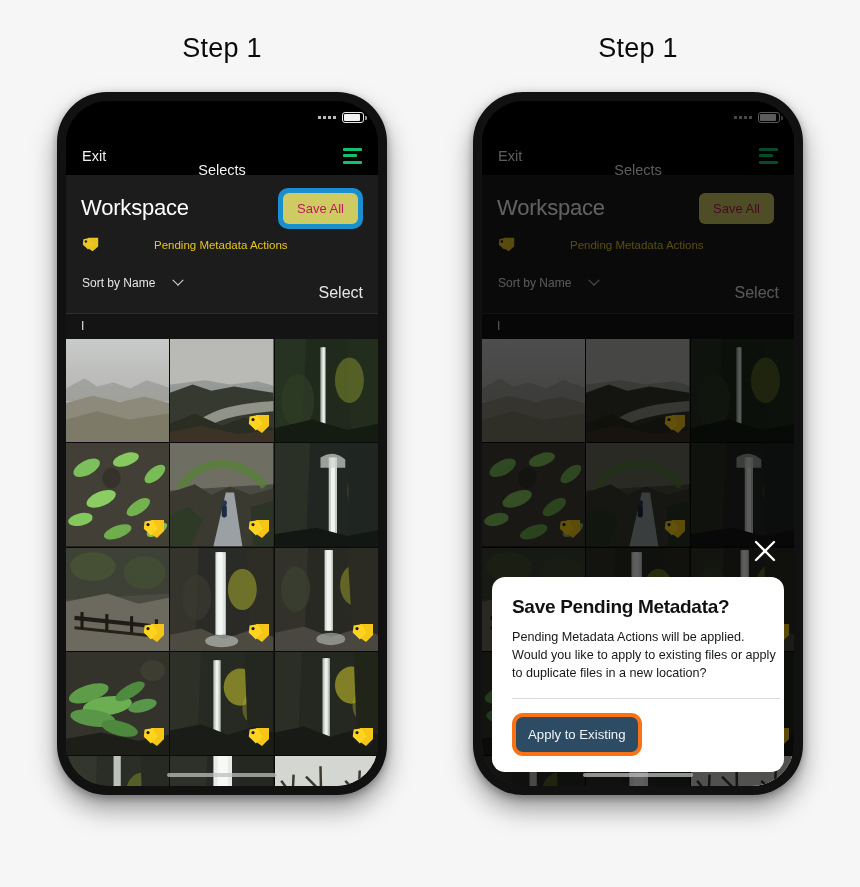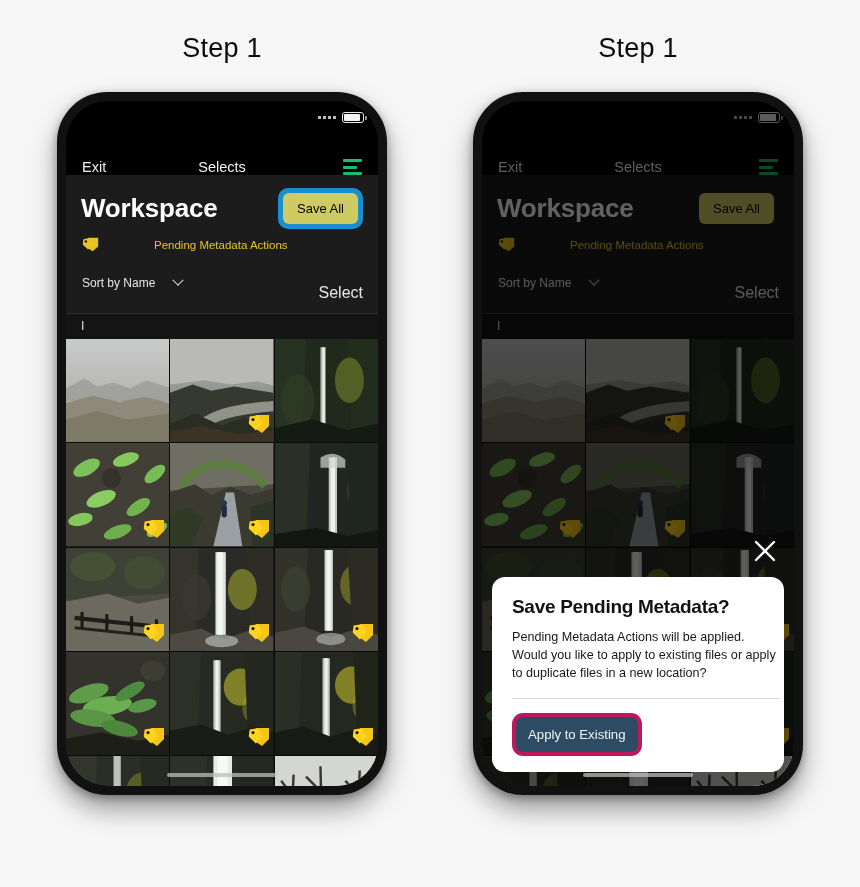--- a/index.html
+++ b/index.html
@@ -112,21 +112,21 @@
     background: #f2f2f2;
     border-radius: 1px;
   }
 
   
   .navbar {
     position: relative;
     height: 39px;
     background: #000;
     display: flex;
-    align-items: flex-end;
+    align-items: center;
     padding: 0 16px;
     box-sizing: border-box;
   }
   .nav-exit {
     font-size: 14.5px;
     color: #efefef;
   }
   .nav-title {
     position: absolute;
     left: 0; right: 0;
@@ -159,36 +159,36 @@
     background: #1c1c1c;
     padding: 10px 15px 0 15px;
   }
   .header-top {
     display: flex;
     align-items: center;
     justify-content: space-between;
     height: 46px;
   }
   .workspace-title {
-    font-size: 26px;
-    font-weight: bold;
+    font-size: 22px;
+    font-weight: normal;
     color: #ffffff;
     letter-spacing: -.2px;
   }
   .saveall-wrap {
     position: relative;
     padding: 5px;
     border-radius: 10px;
   }
   .saveall-wrap.focused {
     background: #1a8fd0;
   }
   .save-all-btn {
     background: #cfcb63;
-    color: #000000;
+    color: #be185d;
     font-size: 13px;
     border: none;
     border-radius: 6px;
     padding: 8px 14px;
     cursor: pointer;
     font-family: "Liberation Sans", sans-serif;
     display: block;
   }
 
   .pending-row {
@@ -318,21 +318,21 @@
     margin: 0 0 14px 0;
   }
   .modal-actions {
     display: flex;
     gap: 6px;
     align-items: center;
   }
   .btn-focus-ring {
     padding: 4px;
     border-radius: 11px;
-    background: #be185d;
+    background: #f97316;
     display: inline-block;
   }
   .modal-btn {
     font-size: 13.2px;
     border-radius: 7px;
     padding: 10px 12px;
     cursor: pointer;
     font-family: "Liberation Sans", sans-serif;
     white-space: nowrap;
     display: block;

